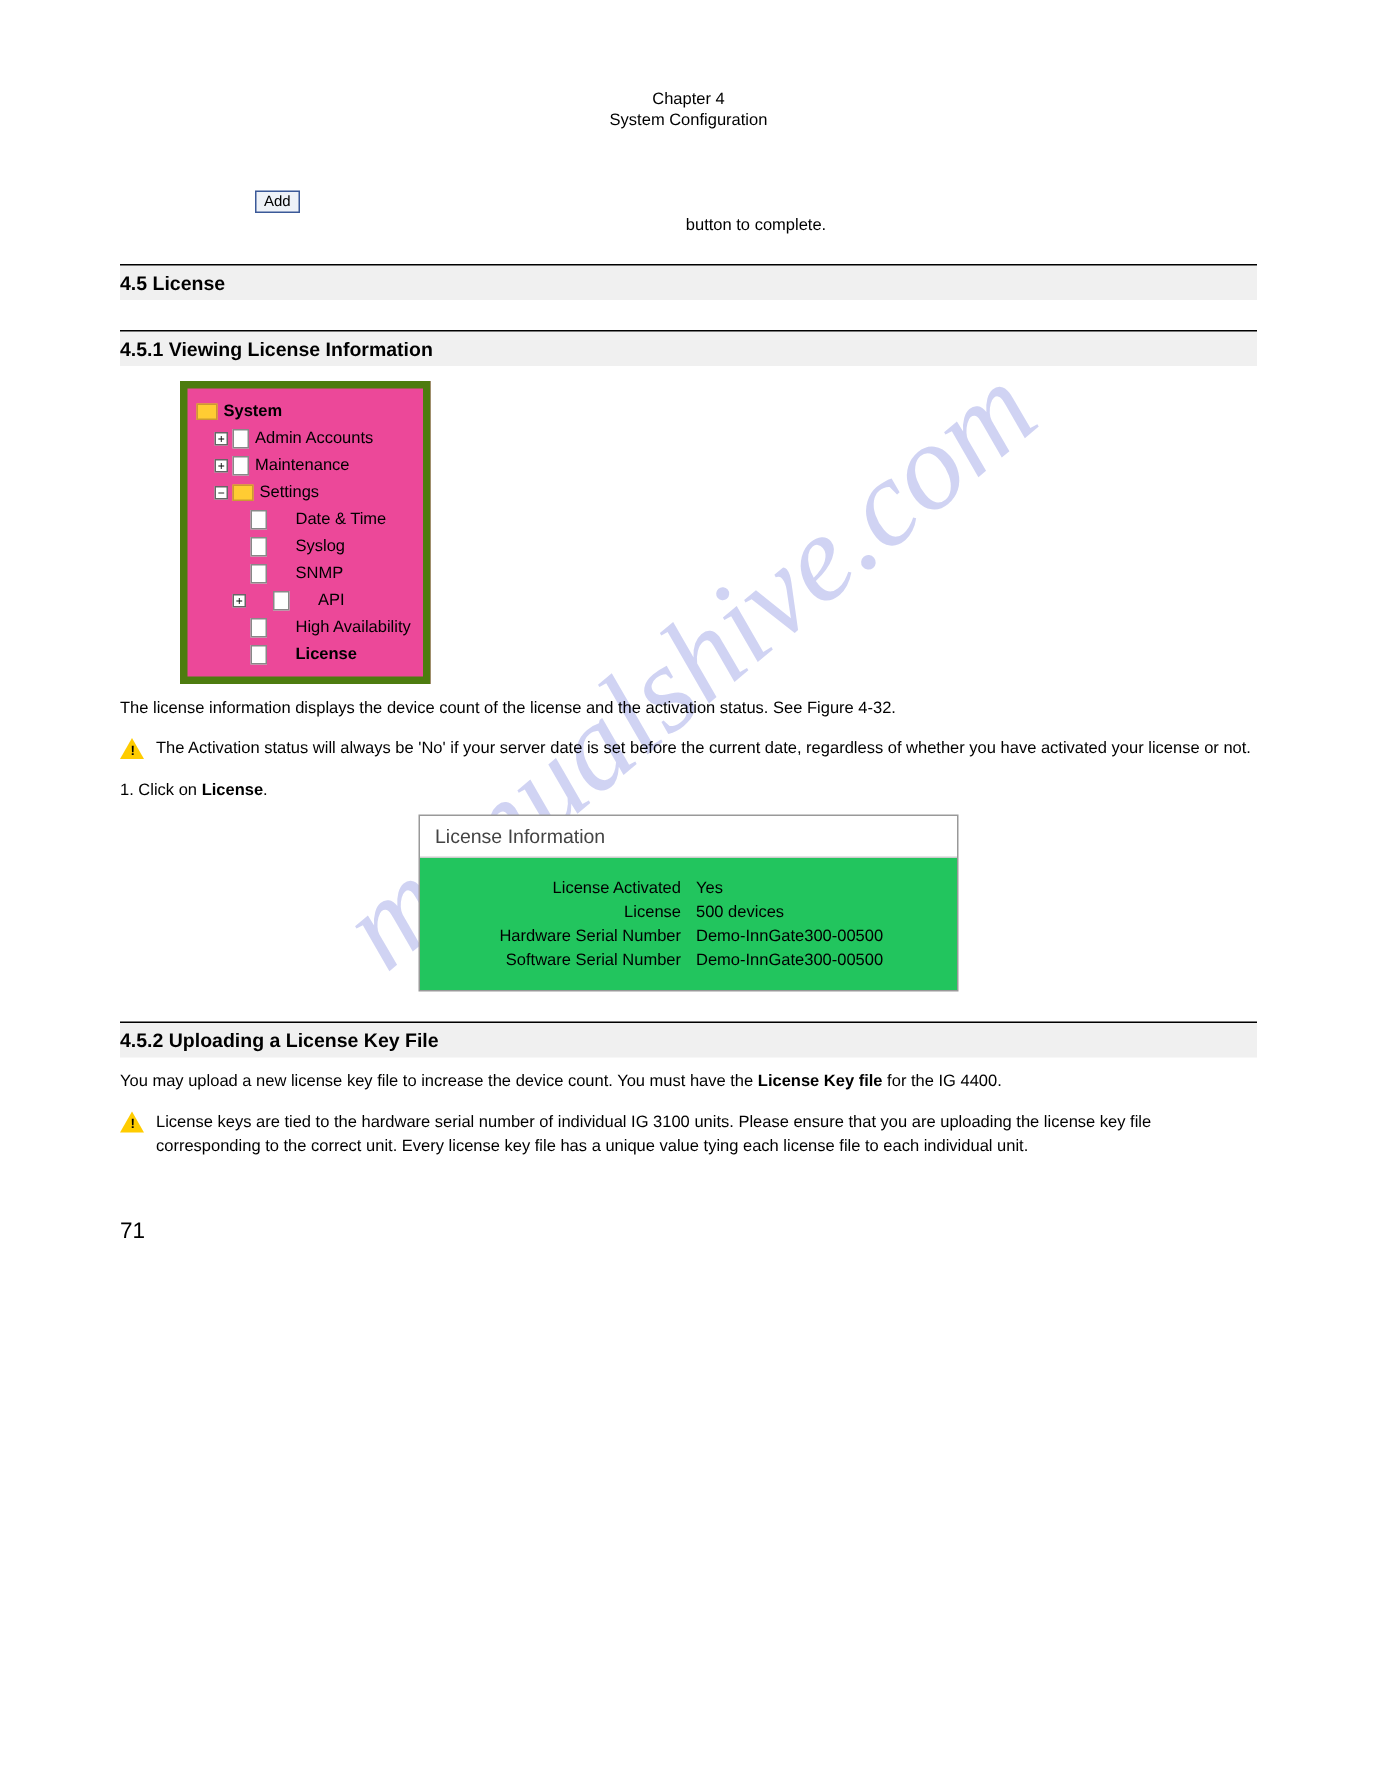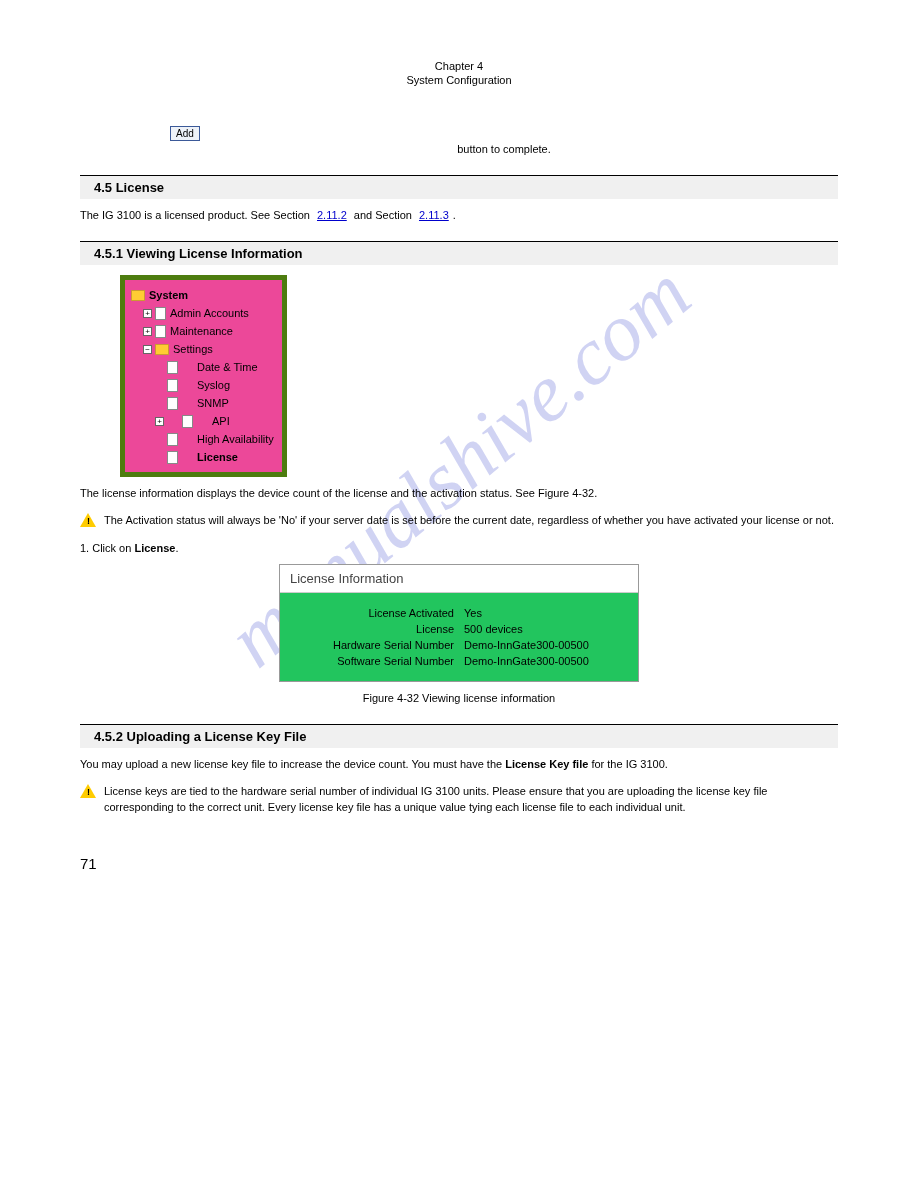--- a/index.html
+++ b/index.html
@@ -37,21 +37,21 @@
       padding: 1px 5px;
       font-family: Arial, sans-serif;
     }
     .para { font-size: 11px; margin: 2px 0 10px 90px; text-align: center; }
     .para-wide { font-size: 11px; margin: 10px 0; }
     .section-header {
       background: #f0f0f0;
       border-top: 1px solid #000;
       font-weight: bold;
       font-size: 13px;
-      padding: 4px 14px;
+      padding: 4px 0;
       margin: 20px 0 10px 0;
     }
     .refs { font-size: 11px; margin: 4px 0 10px 0; }
     .refs a { color: #0000cc; text-decoration: underline; margin: 0 4px; }
     .tree-block {
       display: inline-block;
       background: #ec4899;
       border: 5px solid #4d7c0f;
       padding: 6px 8px 6px 6px;
       margin-left: 40px;
@@ -137,23 +137,20 @@
     <div class="chap">Chapter 4</div>
     <div class="subtitle">System Configuration</div>
   </div>
 
   <div style="margin-left:90px;">
     <span class="add-btn">Add</span>
   </div>
   <div class="para">button to complete.</div>
 
   <div class="section-header">4.5 License</div>
-  <div class="refs">
-    <span>The IG 3100 is a licensed product. See Section </span><a href="#">2.11.2</a><span> and Section </span><a href="#">2.11.3</a><span>.</span>
-  </div>
 
   <div class="section-header">4.5.1 Viewing License Information</div>
 
   <div class="tree-block">
     <div class="tree-row">
       <span class="folder-icon"></span>
       <b>System</b>
     </div>
     <div class="tree-row tree-indent1">
       <span class="plusminus">+</span>
@@ -226,26 +223,25 @@
         <div class="license-label">Hardware Serial Number</div>
         <div class="license-val">Demo-InnGate300-00500</div>
       </div>
       <div class="license-row">
         <div class="license-label">Software Serial Number</div>
         <div class="license-val">Demo-InnGate300-00500</div>
       </div>
     </div>
   </div>
 
-  <div class="fig-caption">Figure 4-32 Viewing license information</div>
 
   <div class="section-header">4.5.2 Uploading a License Key File</div>
 
   <div class="para-wide">
-    <span>You may upload a new license key file to increase the device count. You must have the </span><b>License Key file</b><span> for the IG 3100.</span>
+    <span>You may upload a new license key file to increase the device count. You must have the </span><b>License Key file</b><span> for the IG 4400.</span>
   </div>
 
   <div class="warn-row">
     <div class="warn-icon">
       <div class="warn-triangle"></div>
         <span class="warn-hl">!</span>
     </div>
     <div class="warn-text">License keys are tied to the hardware serial number of individual IG 3100 units. Please ensure that you are uploading the license key file corresponding to the correct unit. Every license key file has a unique value tying each license file to each individual unit.</div>
   </div>
 

